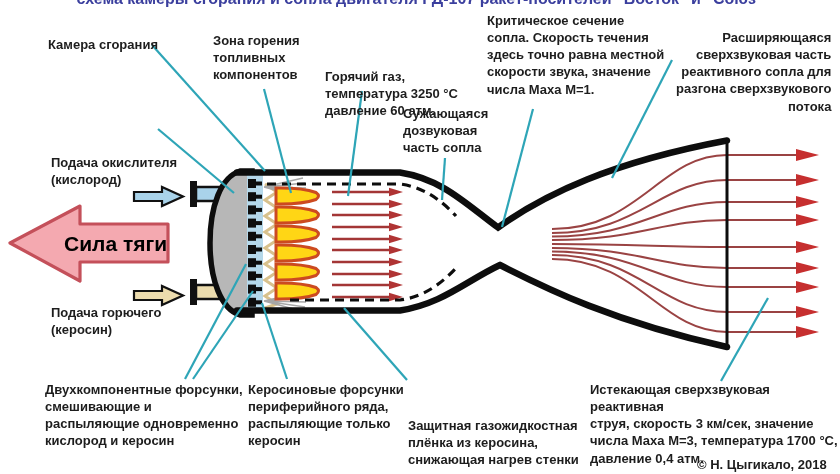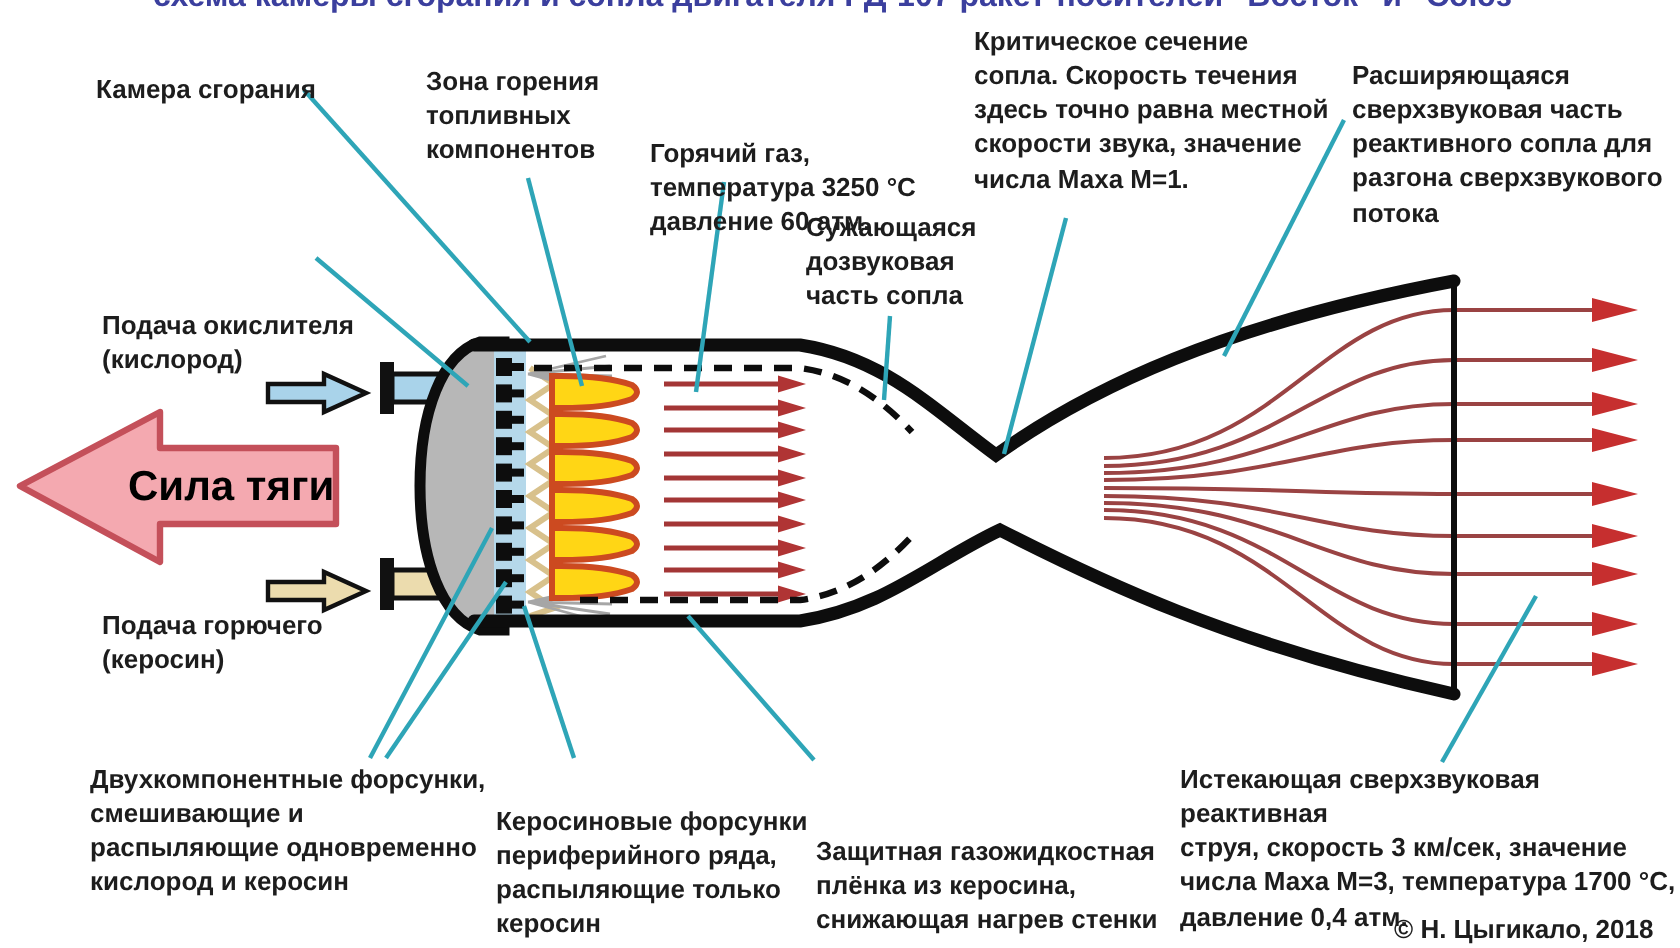--- a/index.html
+++ b/index.html
@@ -8,26 +8,26 @@
   #stage{position:absolute;left:0;top:0;width:840px;height:474px;}
   svg{position:absolute;left:0;top:0;}
   .lbl{position:absolute;font-weight:bold;font-size:13px;line-height:1.32;
        color:var(--color-label,#1d1d1d);white-space:pre-line;}
   #page-title{position:absolute;left:0;right:0;top:-10px;text-align:center;
        font-weight:bold;font-size:16px;color:var(--color-title,#3b3f9e);white-space:nowrap;}
   #lbl-chamber{left:48px;top:36px;}
   #lbl-burn-zone{left:213px;top:32px;}
   #lbl-hot-gas{left:325px;top:32px;margin-top:36px;}
   #lbl-critical{left:487px;top:12px;}
-  #lbl-expanding{left:676px;top:29px;}
+  #lbl-expanding{left:676px;top:29px;text-align:right;}
   #lbl-converging{left:403px;top:105px;}
   #lbl-oxidizer{left:51px;top:154px;}
   #lbl-fuel{left:51px;top:304px;}
   #lbl-inj-two{left:45px;top:381px;}
-  #lbl-inj-ker{left:248px;top:402px;}
+  #lbl-inj-ker{left:248px;top:381px;}
   #lbl-film{left:408px;top:381px;margin-top:36px;}
   #lbl-jet{left:590px;top:381px;}
   #lbl-copyright{left:697px;top:456px;}
   #lbl-thrust{left:64px;top:230px;font-size:21px;color:#000;}
   .leader{stroke:var(--color-leader,#2ea5b7);stroke-width:2.2;fill:none;}
   .wall{stroke:#0d0d0d;stroke-width:6.5;fill:none;stroke-linecap:round;}
   .filmdash{stroke:#0d0d0d;stroke-width:3.2;fill:none;stroke-dasharray:9 6;}
   .stream{stroke:var(--color-stream,#9a4343);stroke-width:2;fill:none;}
   .charrow{stroke:var(--color-chamber_arrow,#a33636);stroke-width:2.4;}
 </style>

